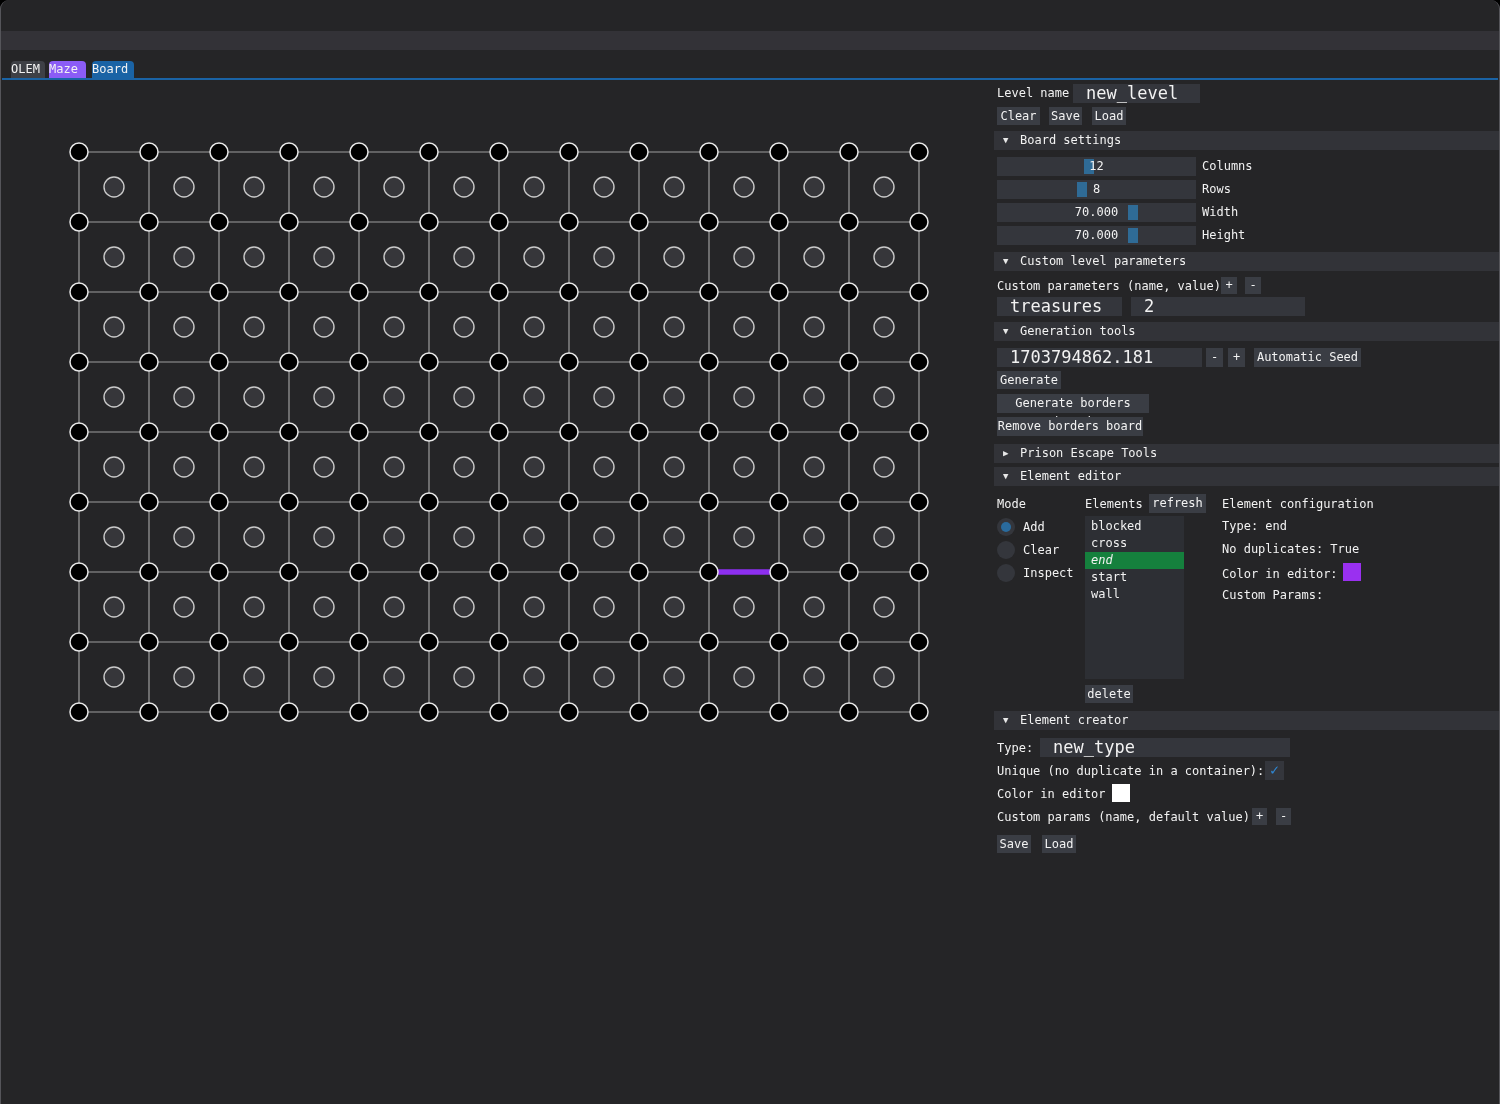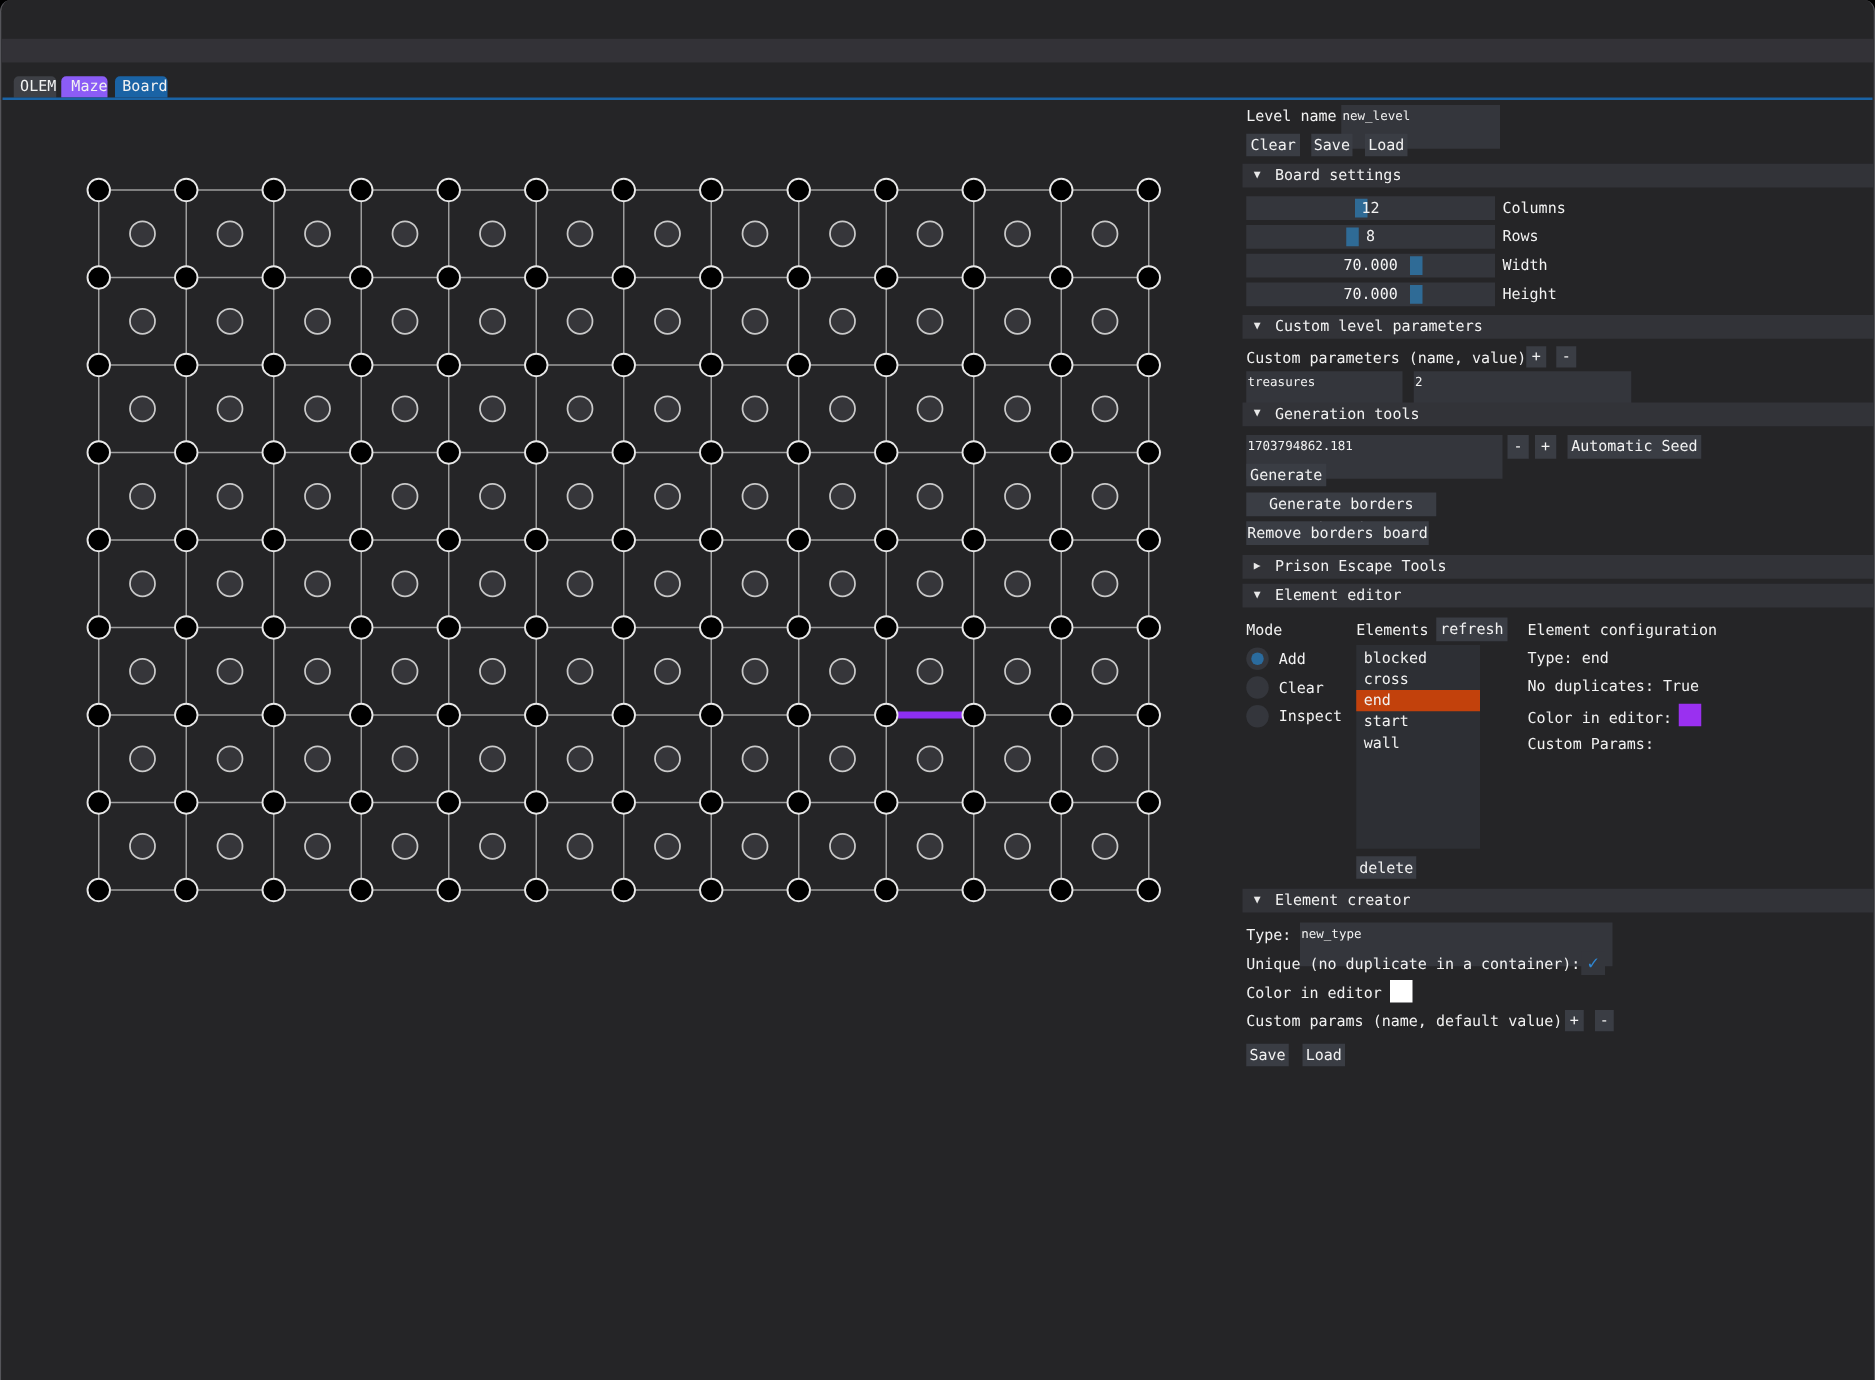--- a/index.html
+++ b/index.html
@@ -2,40 +2,40 @@
 <html><head>
 <meta charset="utf-8">
 <style>
   *{margin:0;padding:0;box-sizing:border-box}
   html,body{width:1500px;height:1104px;background:#000;}
   body{position:relative;overflow:hidden;font-family:"DejaVu Sans Mono",monospace;}
   .window{position:absolute;inset:0;background:#252527;border-left:1px solid #55555a;border-right:1px solid #55555a;border-radius:9px 9px 0 0;overflow:hidden;}
   .titlebar{position:absolute;left:0;top:0;width:100%;height:30px;background:#ebebe9;border-bottom:1px solid #a8a8a4;display:flex;align-items:center;justify-content:center;}
   .title{font-family:"Liberation Sans",sans-serif;font-weight:bold;font-size:13.5px;color:#3c3c3e;}
   .menustrip{position:absolute;left:0;top:31px;width:100%;height:19px;background:#333237;}
-  .tab{position:absolute;top:61px;height:17px;border-radius:4px 4px 0 0;color:#f2f2f2;font-size:12px;line-height:17px;text-align:right;}
+  .tab{position:absolute;top:61px;height:17px;border-radius:4px 4px 0 0;color:#f2f2f2;font-size:12px;line-height:17px;text-align:left;}
   .tab.hov{background:#3e4046;}
   .tab.idle{background:#8b5cf6;}
   .tab.active{background:#1a63a5;}
   .tab-underline{position:absolute;top:78px;left:1px;right:1px;height:2px;background:#1a63a5;}
   .lbl{position:absolute;font-size:12px;color:#f2f2f2;line-height:19px;height:19px;white-space:pre;}
-  .input{position:absolute;background:#34363c;height:35px;font-size:10px;color:#f2f2f2;line-height:19px;padding-left:1px;white-space:pre;}
+  .input{position:absolute;background:#34363c;height:19px;font-size:17px;color:#f2f2f2;line-height:19px;padding-left:13px;white-space:pre;}
   .btn{position:absolute;background:#3a3d44;height:18px;font-size:12px;color:#f2f2f2;line-height:18px;text-align:center;cursor:default;}
   .btn.sm{height:17px;line-height:17px;}
   .header{position:absolute;left:993px;width:507px;height:19px;background:#323338;color:#f2f2f2;font-size:12px;line-height:19px;}
   .header .arrow{position:absolute;left:9px;top:0;font-size:9px;color:#e8e8e8;line-height:19px;}
   .header .hlabel{position:absolute;left:26px;white-space:pre;}
   .slider{position:absolute;left:996px;width:199px;height:19px;background:#34363c;}
   .slider .handle{position:absolute;top:2px;width:10px;height:15px;background:#2f6b96;}
   .slider .val{position:absolute;left:0;width:100%;text-align:center;font-size:12px;color:#f2f2f2;line-height:19px;}
   .radio{position:absolute;width:18px;height:18px;border-radius:50%;background:#34363c;}
   .radio.sel::after{content:"";position:absolute;left:4px;top:4px;width:10px;height:10px;border-radius:50%;background:#2a6b9e;}
   .listbox{position:absolute;left:1084px;top:516px;width:99px;height:163px;background:#2d2f34;padding-top:2px;}
   .litem{height:17px;line-height:17px;font-size:12px;color:#f2f2f2;padding-left:6px;white-space:pre;}
-  .litem.sel{background:#c2410c;}
+  .litem.sel{background:#15803d;font-style:italic;}
   .swatch{position:absolute;width:18px;height:18px;}
   .checkbox{position:absolute;width:19px;height:19px;background:#34363c;color:#2f86d1;font-size:15px;font-weight:bold;text-align:center;line-height:19px;}
   svg#board-svg{position:absolute;left:0;top:0;}
 </style>
 </head>
 <body>
 
 <div class="window">
 
   <svg id="board-svg" width="960" height="740">

